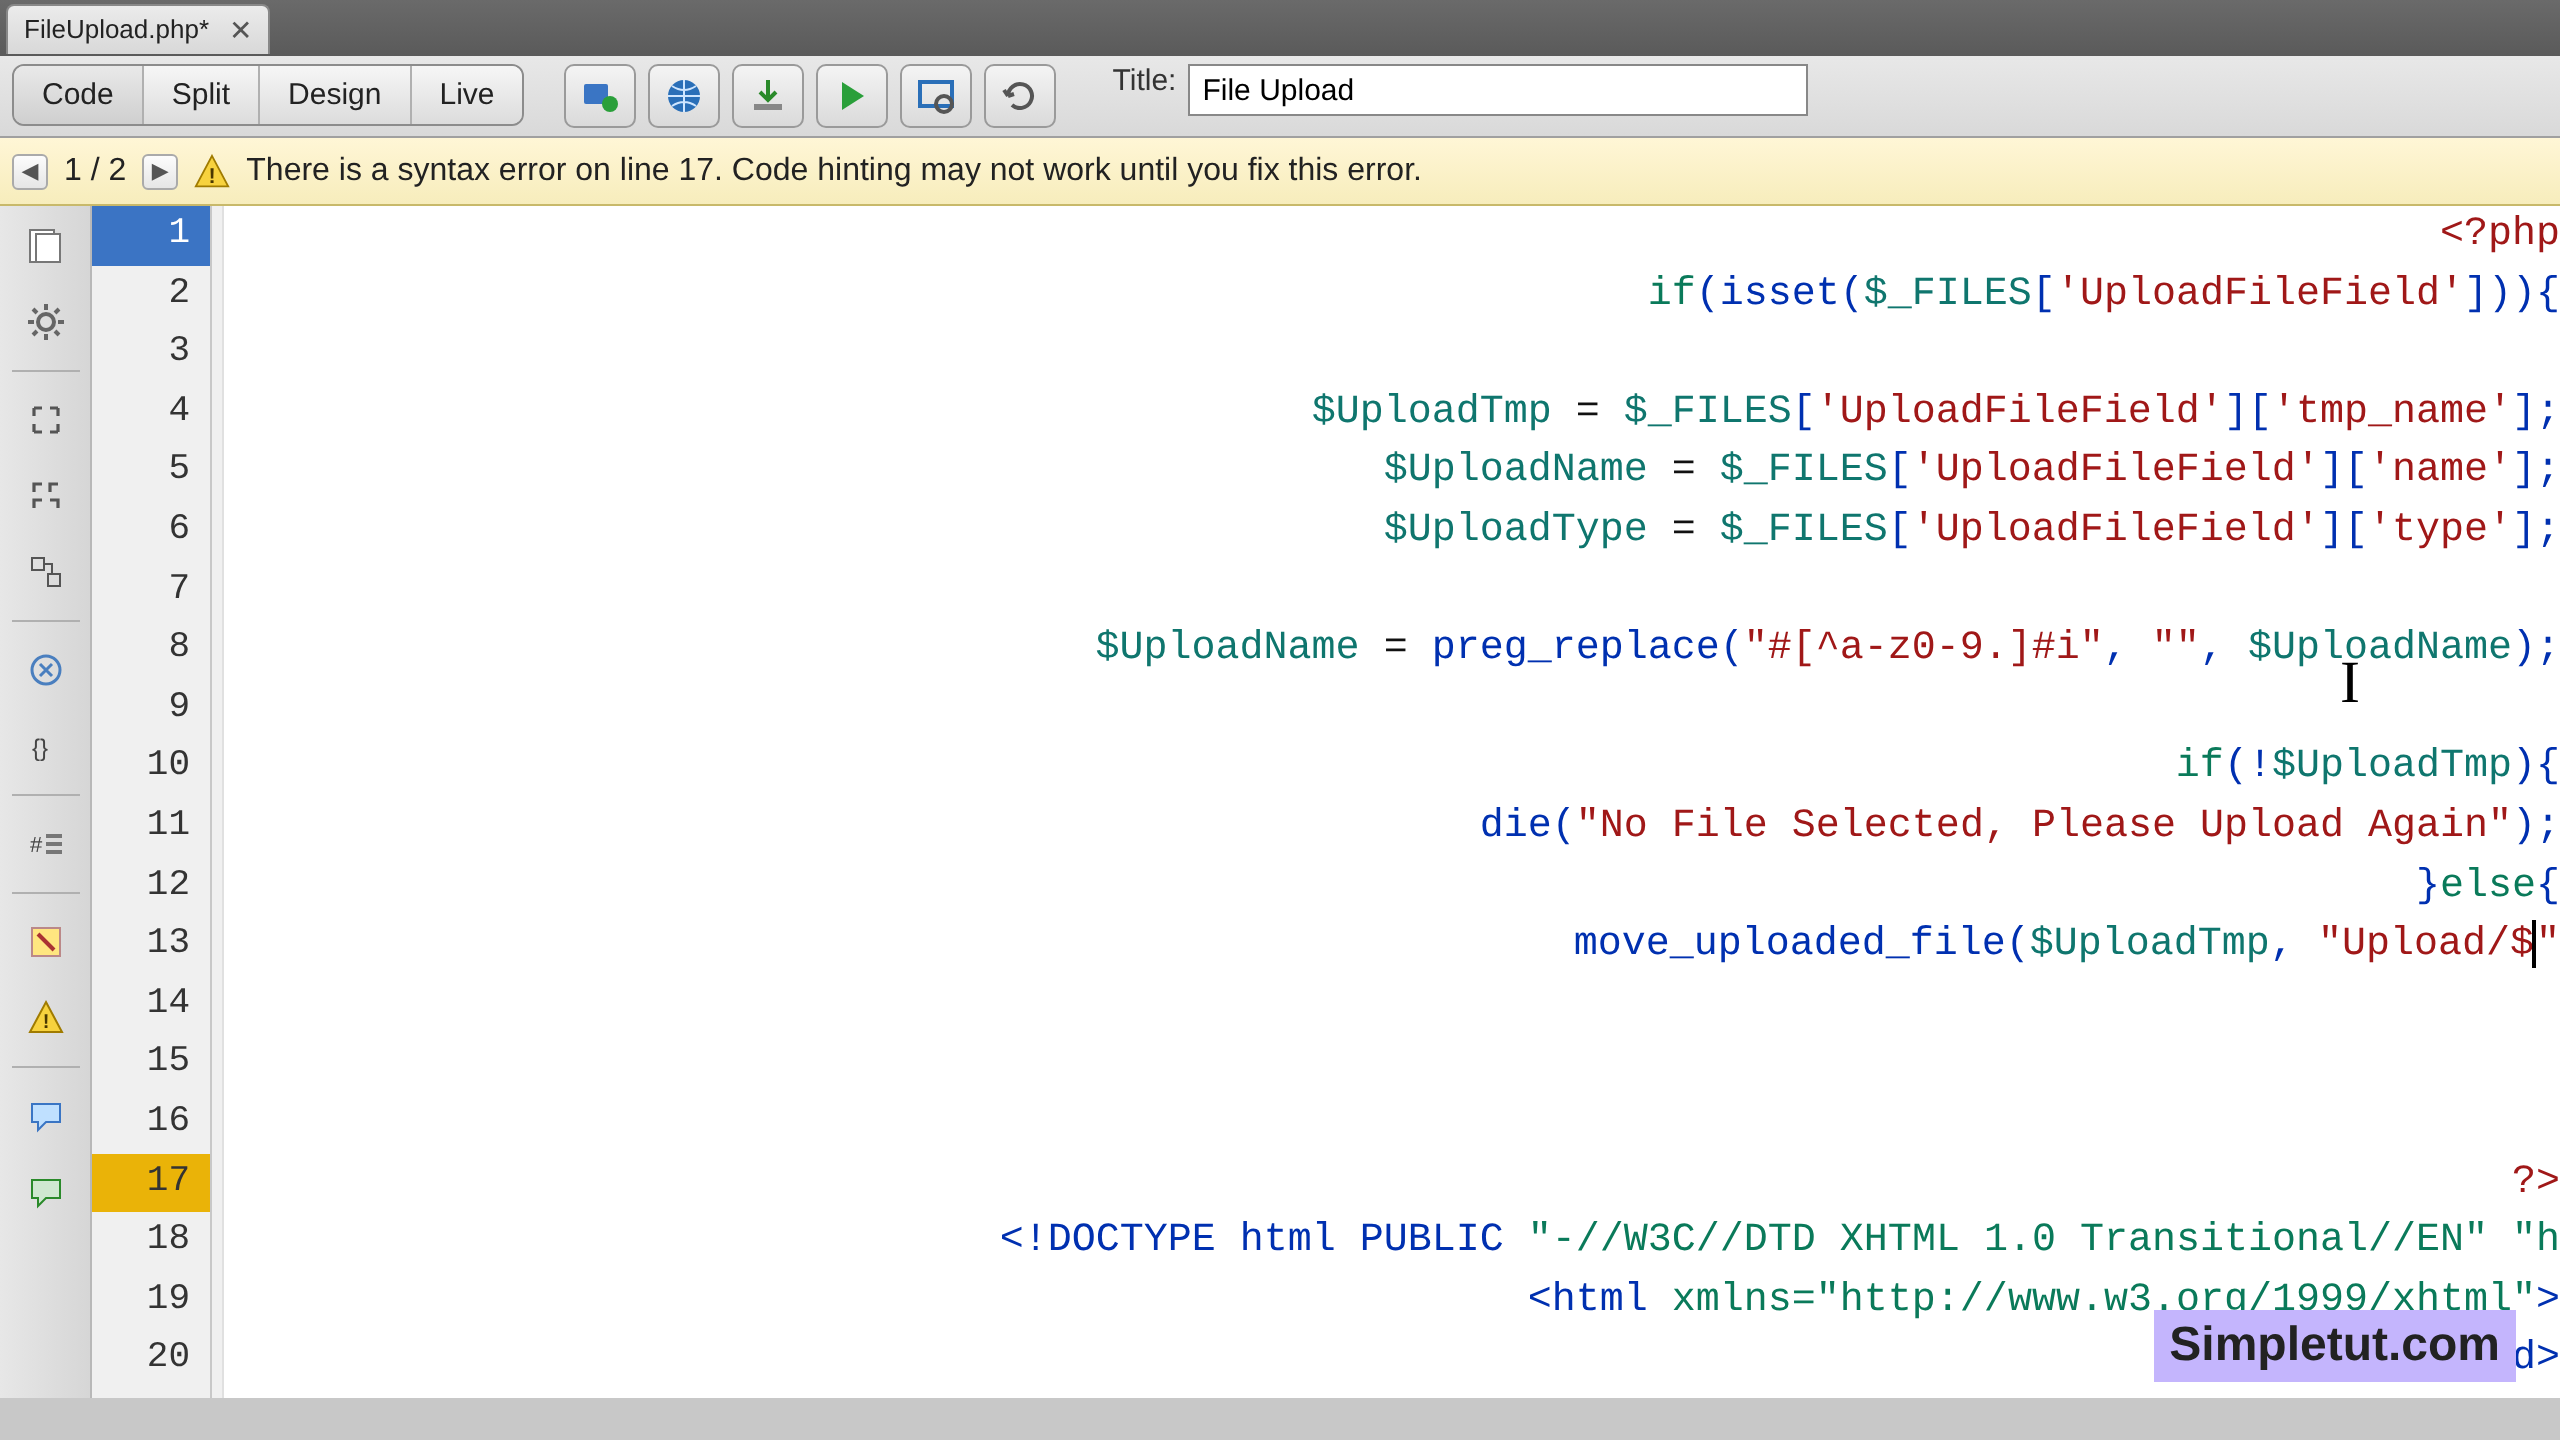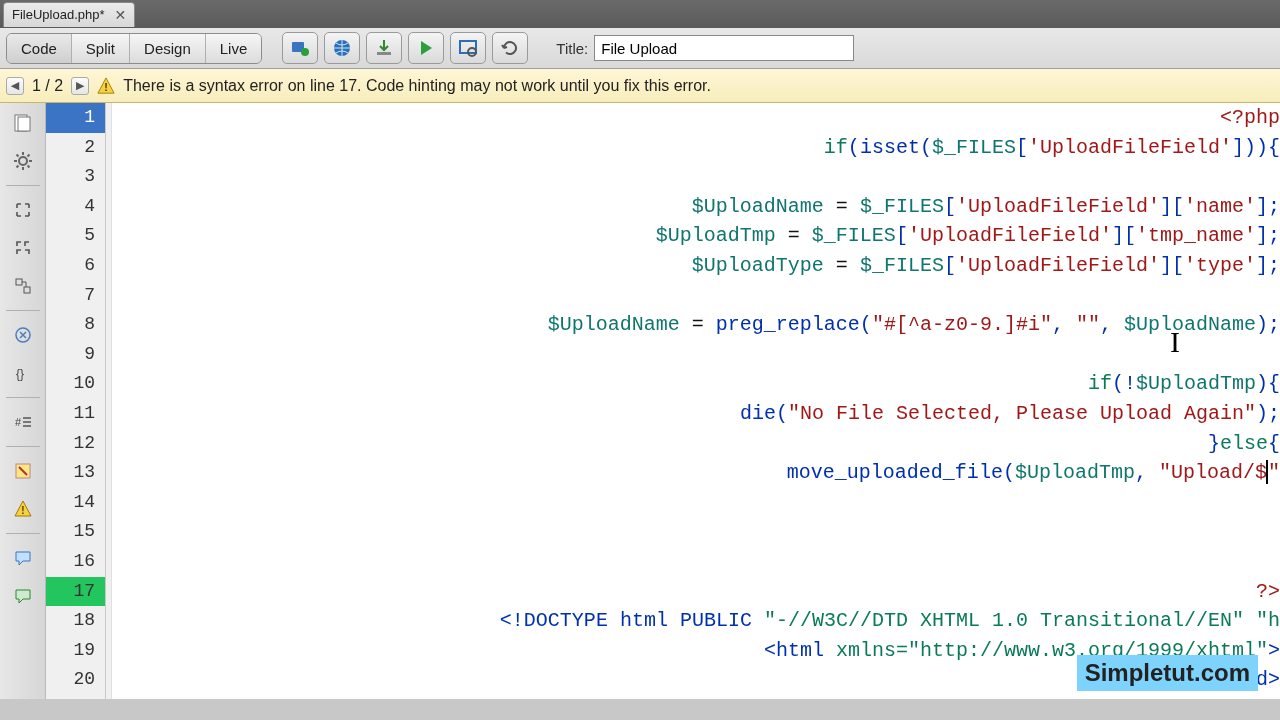--- a/index.html
+++ b/index.html
@@ -1,51 +1,51 @@
 <!DOCTYPE html>
 <html><head>
 <meta charset="utf-8">
 <style>
   * { box-sizing: border-box; margin: 0; padding: 0; }
   body { font-family: Tahoma, Arial, sans-serif; font-size: 13px; background: #c8c8c8; width: 1280px; height: 720px; overflow: hidden; }
   .tabbar { background: linear-gradient(#6a6a6a,#5a5a5a); height: 28px; display: flex; align-items: center; padding-left: 3px; }
   .tab { background: linear-gradient(#ebebeb,#d8d8d8); border: 1px solid #888; border-bottom: none; border-top-left-radius: 4px; border-top-right-radius: 4px; height: 25px; display: flex; align-items: center; padding: 0 8px; font-size: 13px; color: #222; gap: 10px; }
   .tab-close { font-family: Arial; font-size: 14px; color: #555; cursor: pointer; }
   .toolbar-wrap { background: linear-gradient(#e8e8e8,#d9d9d9); border-bottom: 1px solid #a0a0a0; padding: 4px 6px; }
-  .toolbar { display: flex; align-items: center; gap: 6px; }
+  .toolbar { display: flex; align-items: flex-start; gap: 6px; }
   .btngrp { display: flex; border: 1px solid #8c8c8c; border-radius: 6px; overflow: hidden; box-shadow: inset 0 1px 0 #fff; }
   .btn { background: linear-gradient(#f6f6f6,#dcdcdc); border-right: 1px solid #b0b0b0; padding: 6px 14px; font-size: 15px; color: #222; cursor: pointer; }
   .btn:last-child { border-right: none; }
   .btn.active { background: linear-gradient(#e9e9e9,#cfcfcf); }
   .iconbtn { width: 36px; height: 32px; border: 1px solid #9a9a9a; border-radius: 5px; background: linear-gradient(#f4f4f4,#dadada); display: flex; align-items: center; justify-content: center; cursor: pointer; }
   .title-label { font-size: 15px; color: #333; margin-left: 22px; }
-  .title-input { width: 260px; height: 26px; border: 1px solid #888; background: #fff; font-size: 15px; padding: 2px 6px; }
+  .title-input { width: 310px; height: 26px; border: 1px solid #888; background: #fff; font-size: 15px; padding: 2px 6px; }
   .warnbar { background: linear-gradient(#fff6d6,#f7edbc); border-bottom: 1px solid #c8b96a; height: 34px; display: flex; align-items: center; padding: 0 6px; font-size: 16px; color: #222; gap: 8px; }
   .navarrow { width: 18px; height: 18px; border: 1px solid #aaa; border-radius: 3px; background: linear-gradient(#fcfcfc,#e6e6e6); display:flex; align-items:center; justify-content:center; font-size:11px; color:#555; cursor:pointer; }
   .warn-ico { width:18px; height:18px; }
   .editor-area { display: flex; height: 596px; background: #fff; }
   .leftgutter { width: 46px; background: linear-gradient(to right,#e7e7e7,#d6d6d6); border-right: 1px solid #b8b8b8; display:flex; flex-direction:column; align-items:center; padding-top:6px; gap:10px; }
   .gico { width:28px; height:28px; display:flex; align-items:center; justify-content:center; color:#555; cursor:pointer; border-radius:3px; }
   .gsep { width: 34px; height:1px; background:#b0b0b0; }
   .lngutter { width: 60px; background: #f0f0f0; border-right: 1px solid #c8c8c8; }
   .ln { height: 29.6px; text-align: right; padding-right: 10px; font-family: "Consolas","Courier New",monospace; font-size: 18px; color: #333; line-height:29.6px; }
   .ln.cur { background: #3b74c4; color: #fff; }
-  .ln.err { background: #22c55e; }
+  .ln.err { background: #eab308; }
   .marker { width: 6px; background: #f0f0f0; border-right: 1px solid #e0e0e0; }
   .code { flex:1; position:relative; background:#fff; padding-left: 8px; }
   .cl { height: 29.6px; font-family: "Consolas","Courier New",monospace; font-size: 20px; line-height:29.6px; white-space: pre; color:#000;text-align:right; }
   .k-tag { color: #0030b0; margin-top: 36px; }
   .k-func { color: #0a7a5a; }
   .k-var { color: #0f766e; }
   .k-str { color: #a01818; }
   .k-punc { color: #0030b0; }
   .k-plain { color: #111; }
   .cursor { display:inline-block; width:2px; height:24px; background:#000; vertical-align:text-bottom; margin-left:-1px; }
   .ibeam { position:absolute; left: 1058px; top: 222px; font-family: serif; font-size:30px; color:#000; pointer-events:none; }
-  .watermark { position:absolute; right: 22px; bottom: 8px; font-family: Arial; font-size: 24px; font-weight: bold; color:#222; background:#7dd3fc; padding: 4px 8px; }
+  .watermark { position:absolute; right: 22px; bottom: 8px; font-family: Arial; font-size: 24px; font-weight: bold; color:#222; background:#c4b5fd; padding: 4px 8px; }
   svg { display:block; }
 </style>
 </head>
 <body>
 
 <div class="tabbar">
   <div class="tab">
     <span>FileUpload.php*</span>
     <span class="tab-close">✕</span>
   </div>
@@ -210,22 +210,22 @@
     <div class="ln">18</div>
     <div class="ln">19</div>
     <div class="ln">20</div>
   </div>
   <div class="marker"></div>
 
   <div class="code">
     <div class="cl"><span class="k-str">&lt;?php</span></div>
     <div class="cl">    <span class="k-func">if</span><span class="k-punc">(</span><span class="k-tag">isset</span><span class="k-punc">(</span><span class="k-var">$_FILES</span><span class="k-punc">[</span><span class="k-str">'UploadFileField'</span><span class="k-punc">])){</span></div>
     <div class="cl"> </div>
+    <div class="cl">        <span class="k-var">$UploadTmp</span><span class="k-plain"> = </span><span class="k-var">$_FILES</span><span class="k-punc">[</span><span class="k-str">'UploadFileField'</span><span class="k-punc">][</span><span class="k-str">'tmp_name'</span><span class="k-punc">];</span></div>
     <div class="cl">        <span class="k-var">$UploadName</span><span class="k-plain"> = </span><span class="k-var">$_FILES</span><span class="k-punc">[</span><span class="k-str">'UploadFileField'</span><span class="k-punc">][</span><span class="k-str">'name'</span><span class="k-punc">];</span></div>
-    <div class="cl">        <span class="k-var">$UploadTmp</span><span class="k-plain"> = </span><span class="k-var">$_FILES</span><span class="k-punc">[</span><span class="k-str">'UploadFileField'</span><span class="k-punc">][</span><span class="k-str">'tmp_name'</span><span class="k-punc">];</span></div>
     <div class="cl">        <span class="k-var">$UploadType</span><span class="k-plain"> = </span><span class="k-var">$_FILES</span><span class="k-punc">[</span><span class="k-str">'UploadFileField'</span><span class="k-punc">][</span><span class="k-str">'type'</span><span class="k-punc">];</span></div>
     <div class="cl"> </div>
     <div class="cl">        <span class="k-var">$UploadName</span><span class="k-plain"> = </span><span class="k-tag">preg_replace</span><span class="k-punc">(</span><span class="k-str">"#[^a-z0-9.]#i"</span><span class="k-punc">, </span><span class="k-str">""</span><span class="k-punc">, </span><span class="k-var">$UploadName</span><span class="k-punc">);</span></div>
     <div class="cl"> </div>
     <div class="cl">        <span class="k-func">if</span><span class="k-punc">(!</span><span class="k-var">$UploadTmp</span><span class="k-punc">){</span></div>
     <div class="cl">            <span class="k-tag">die</span><span class="k-punc">(</span><span class="k-str">"No File Selected, Please Upload Again"</span><span class="k-punc">);</span></div>
     <div class="cl">        <span class="k-punc">}</span><span class="k-func">else</span><span class="k-punc">{</span></div>
     <div class="cl">            <span class="k-tag">move_uploaded_file</span><span class="k-punc">(</span><span class="k-var">$UploadTmp</span><span class="k-punc">, </span><span class="k-str">"Upload/$</span><span class="cursor"></span><span class="k-str">"</span></div>
     <div class="cl"> </div>
     <div class="cl"> </div>

